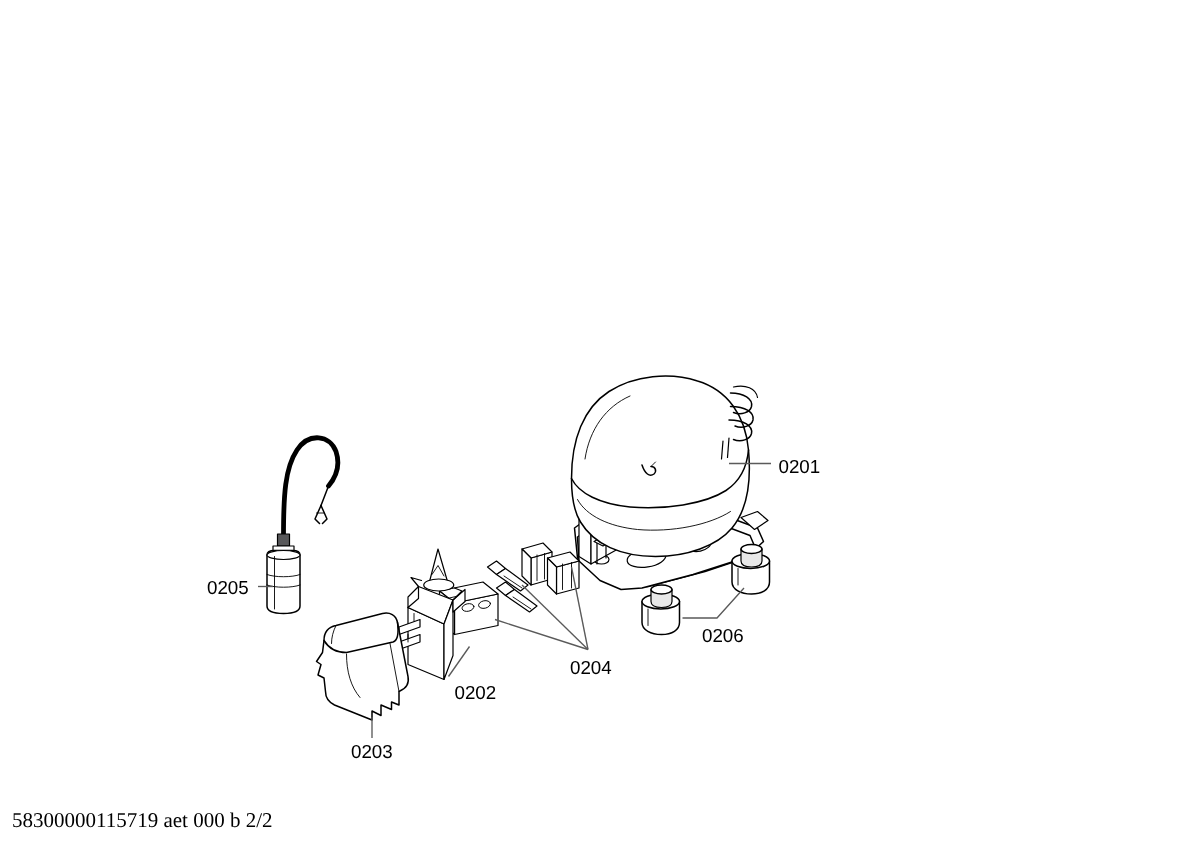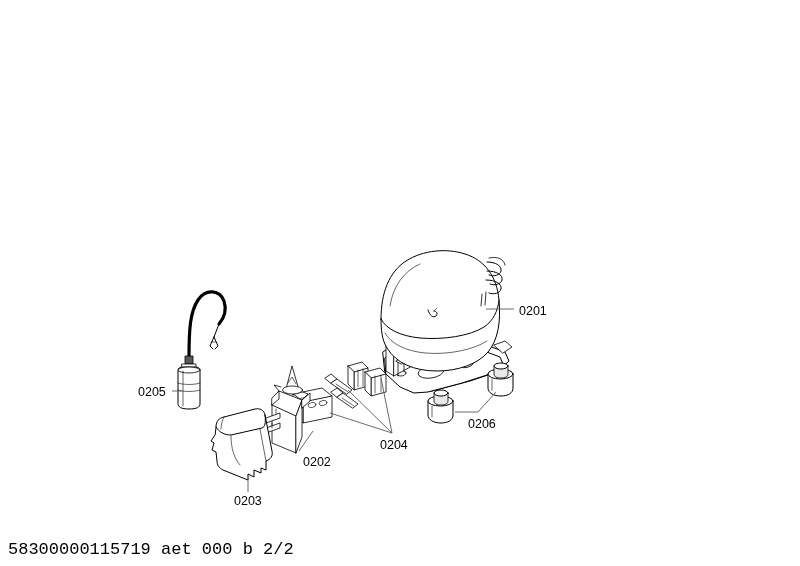--- a/index.html
+++ b/index.html
@@ -89,22 +89,22 @@
   }
   .lbl {
     font-family: "Liberation Sans", sans-serif;
     font-size: 12.5px;
     fill: #000000;
   }
   .footer-text {
     position: absolute;
     left: 8px;
     top: 540px;
-    font-family: Liberation Mono, monospace;
-    font-size: 17px;
+    font-family: Liberation Serif, serif;
+    font-size: 14px;
     color: #000000;
     white-space: nowrap;
   }
 </style>
 </head>
 <body>
 
 <div id="diagram-root">
 
   <svg class="canvas" viewBox="0 0 800 566">

